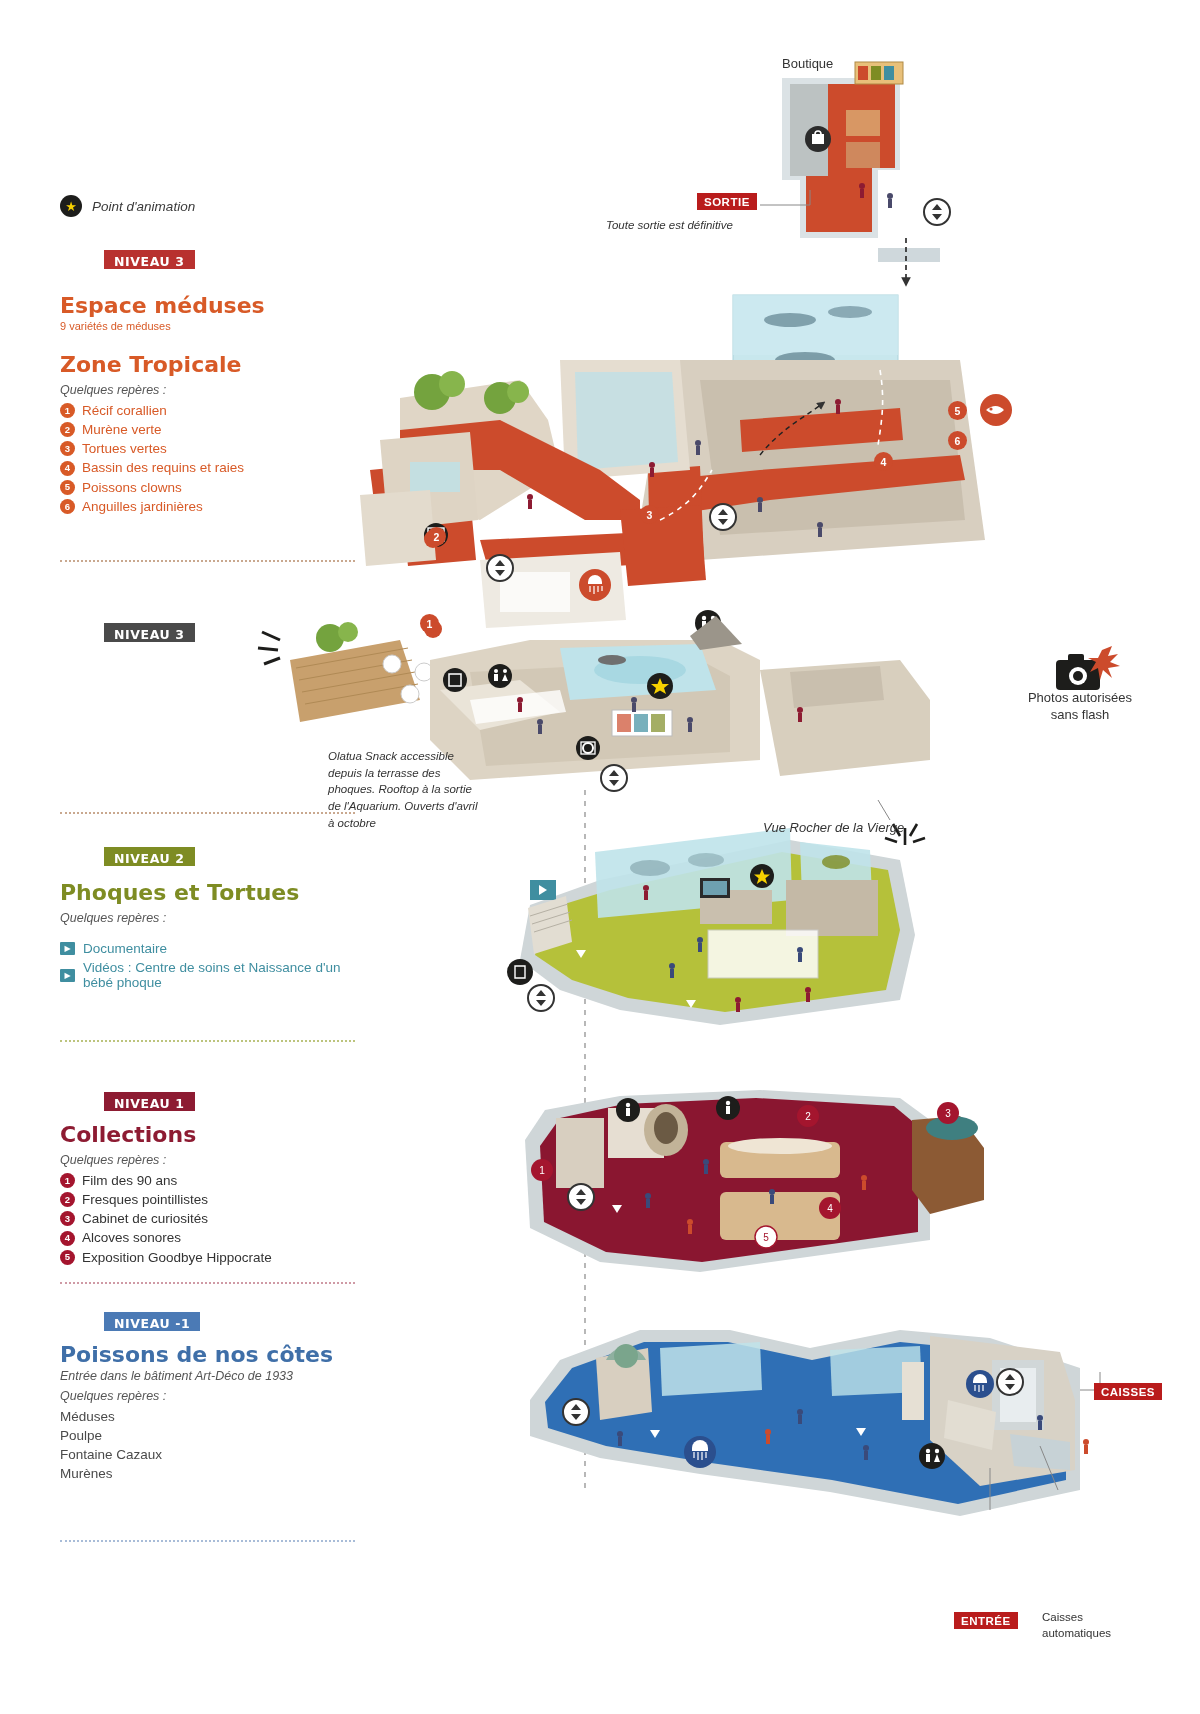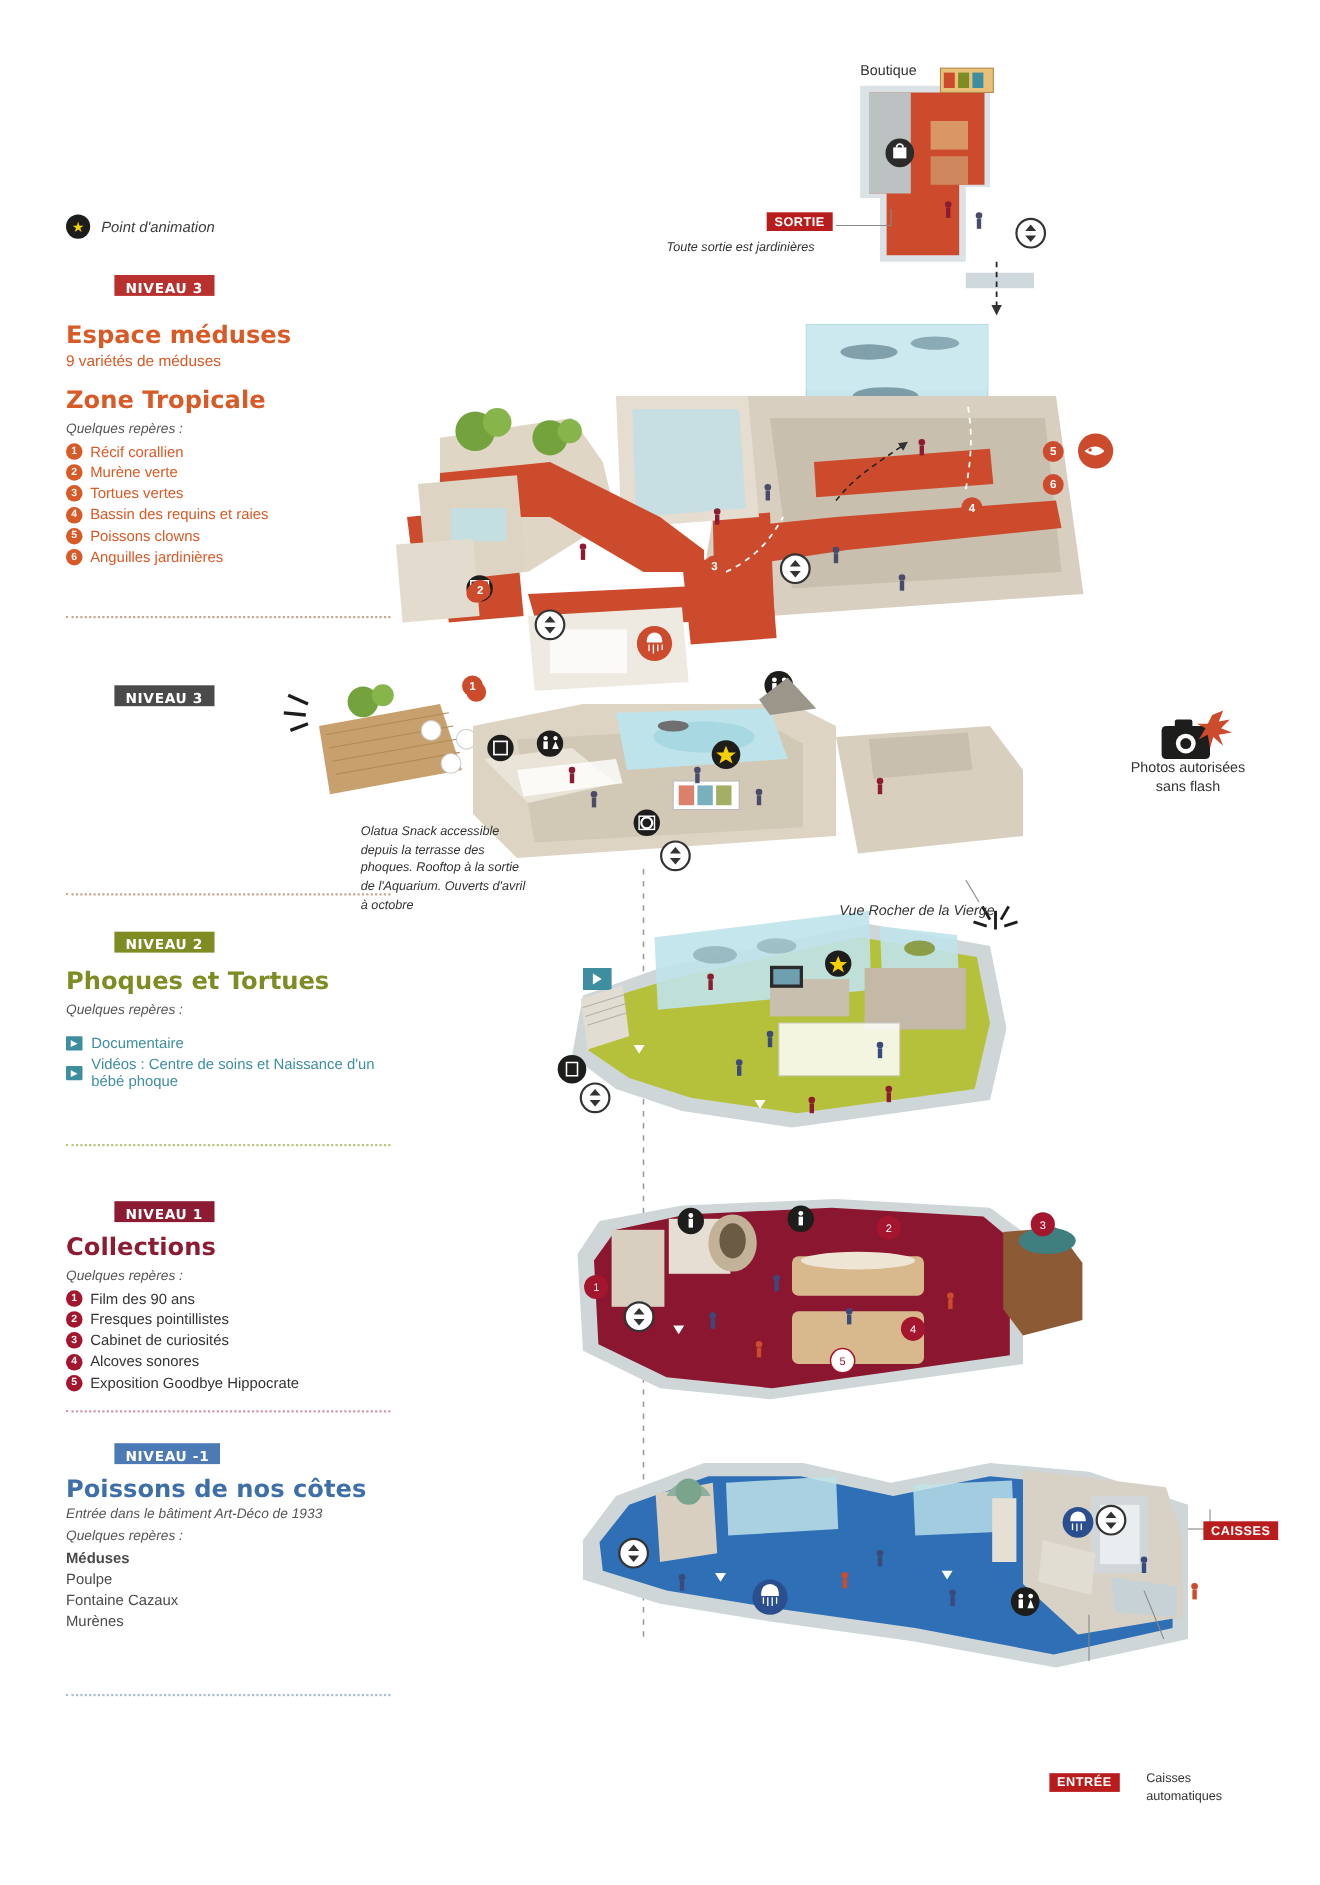--- a/index.html
+++ b/index.html
@@ -63,21 +63,21 @@
 
   
   .sec { position: absolute; left: 60px; width: 300px; }
   .sec h2 {
     margin: 0 0 2px 0;
     font-size: 22px;
     font-weight: 700;
     font-family: "DejaVu Sans", sans-serif;
   }
   .sec .sub {
-    font-size: 14px;
+    font-size: 11px;
     margin: 0 0 4px 0;
   }
   .sec .ital {
     font-size: 12.5px;
     font-style: italic;
     color: #555;
     margin: 6px 0 4px 0;
   }
   .sec p { margin: 0; font-size: 13.5px; color: #4a4a4a; line-height: 1.35; }
 
@@ -661,33 +661,33 @@
 
   <div class="dotsep maroon" style="top:1282px;"></div>
 
   <div class="lvl-badge lvl-nm1">NIVEAU -1</div>
 
   <div class="sec" style="top:1342px;">
     <h2 class="c-blue">Poissons de nos côtes</h2>
     <div class="ital" style="margin-top:0;">Entrée dans le bâtiment Art-Déco de 1933</div>
     <div class="ital">Quelques repères :</div>
     <ul class="plainlist" style="color:#4a4a4a;">
-      <li class="plain" style="color:#4a4a4a;font-weight:bold;">Méduses</li>
+      <li class="plain" style="color:#4a4a4a;">Méduses</li>
       <li class="plain" style="color:#4a4a4a;">Poulpe</li>
       <li class="plain" style="color:#4a4a4a;">Fontaine Cazaux</li>
       <li class="plain" style="color:#4a4a4a;">Murènes</li>
     </ul>
   </div>
 
   <div class="dotsep blue" style="top:1540px;"></div>
 
   <div class="flab" style="left:782px; top:56px;">Boutique</div>
 
   <div class="tag" style="left:697px; top:193px;">SORTIE</div>
-  <div class="flab ital small" style="left:606px; top:219px;">Toute sortie est jardinières</div>
+  <div class="flab ital small" style="left:606px; top:219px;">Toute sortie est définitive</div>
 
   <div class="flab ital small" style="left:328px; top:748px; width:155px; line-height:1.45;">Olatua Snack accessible depuis la terrasse des phoques. Rooftop à la sortie de l'Aquarium. Ouverts d'avril à octobre</div>
 
   <div class="flab ital" style="left:735px; top:820px;margin-left:28px;">Vue Rocher de la Vierge</div>
 
   <div class="photo-note" style="left:1000px; top:690px; width:160px;">
     <div>Photos autorisées</div>
     <div>sans flash</div>
   </div>
 

